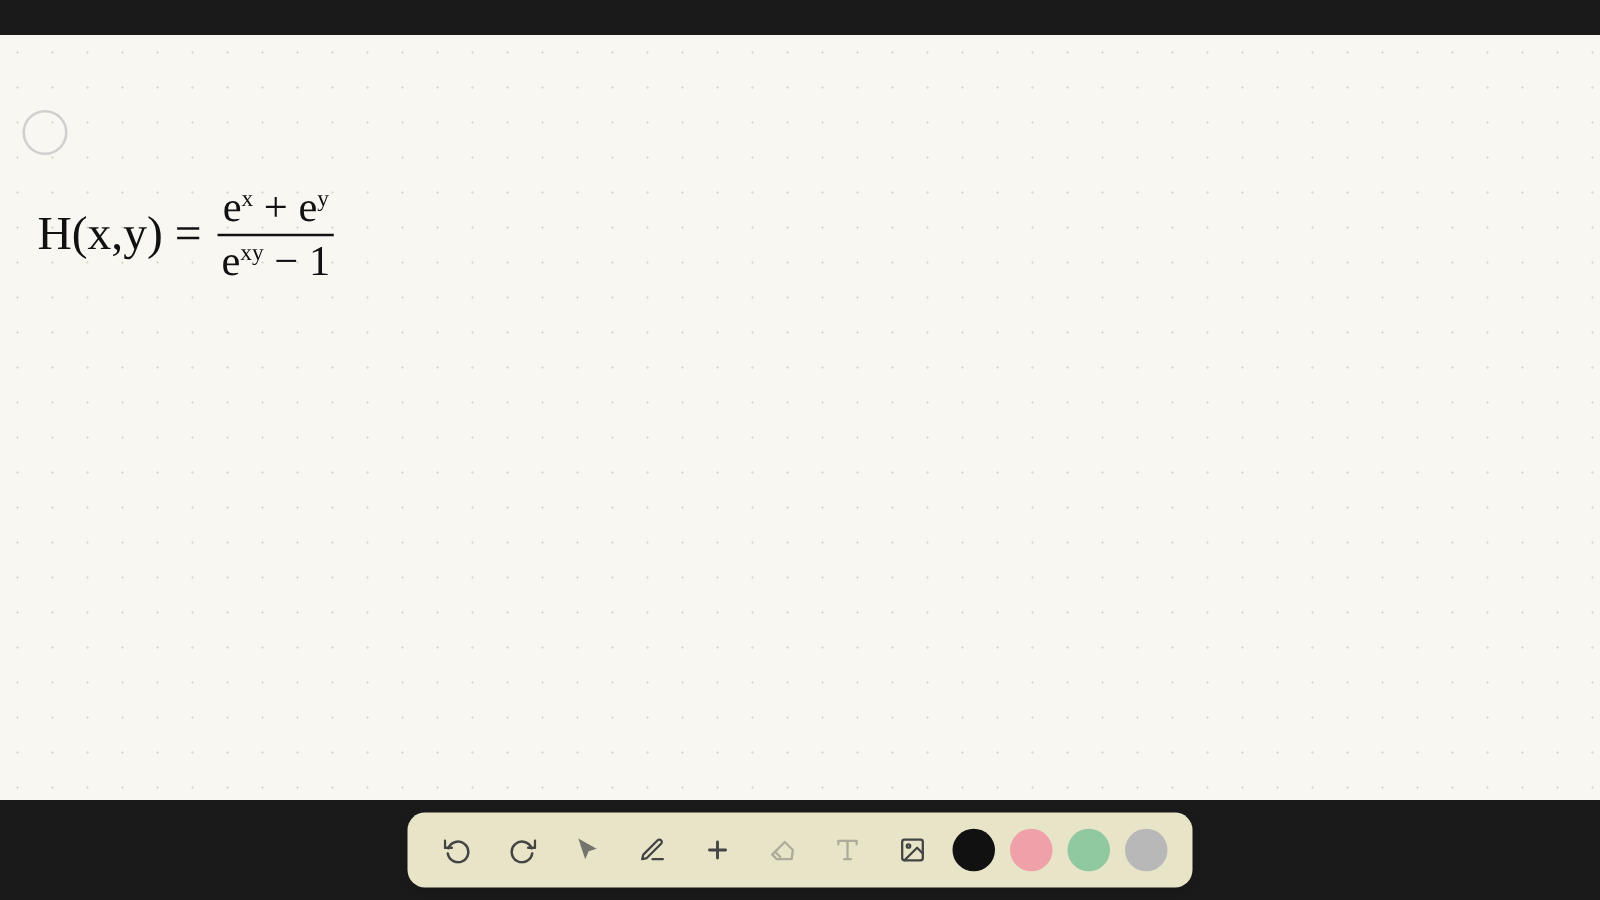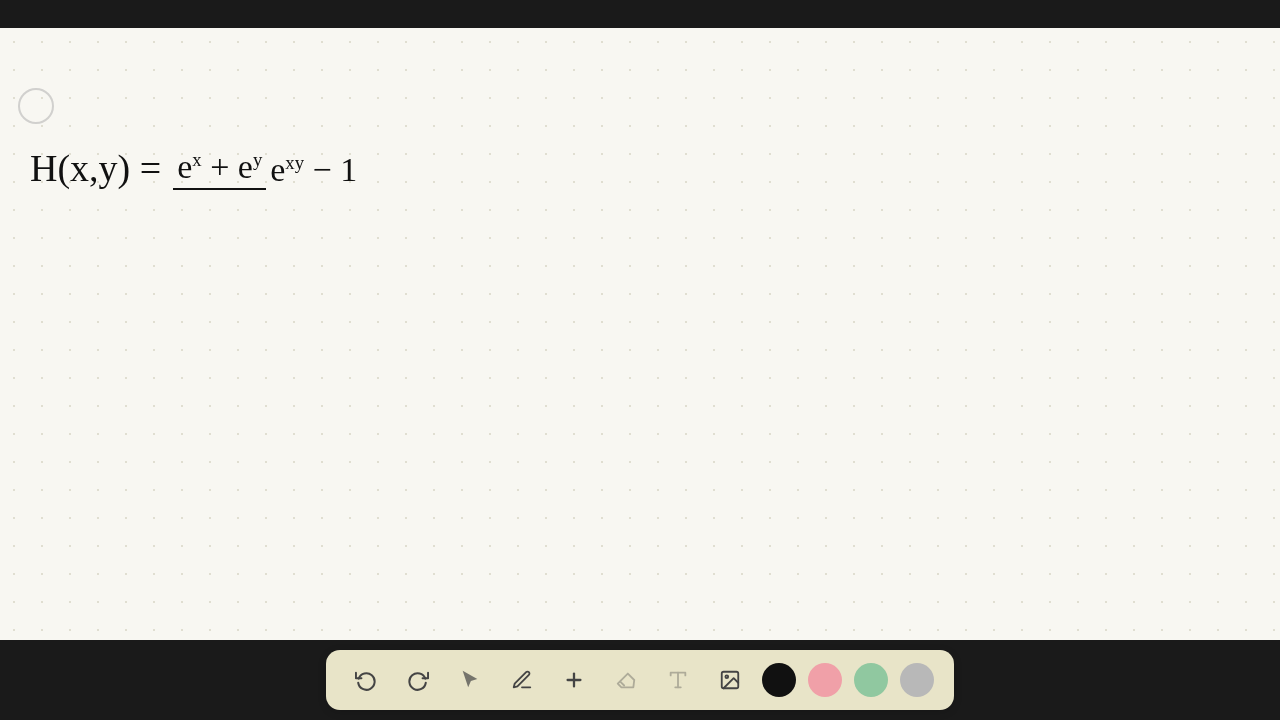--- a/index.html
+++ b/index.html
@@ -71,21 +71,21 @@
     }
 
     .formula-line {
       display: flex;
       align-items: center;
       gap: 8px;
     }
 
     .formula-fraction {
       display: inline-flex;
-      flex-direction: row;
+      flex-direction: column;
       align-items: center;
       vertical-align: middle;
       margin: 0 4px;
     }
 
     .fraction-numerator {
       font-size: 34px;
       padding-bottom: 2px;
       border-bottom: 2.5px solid #111;
       padding-left: 4px;

